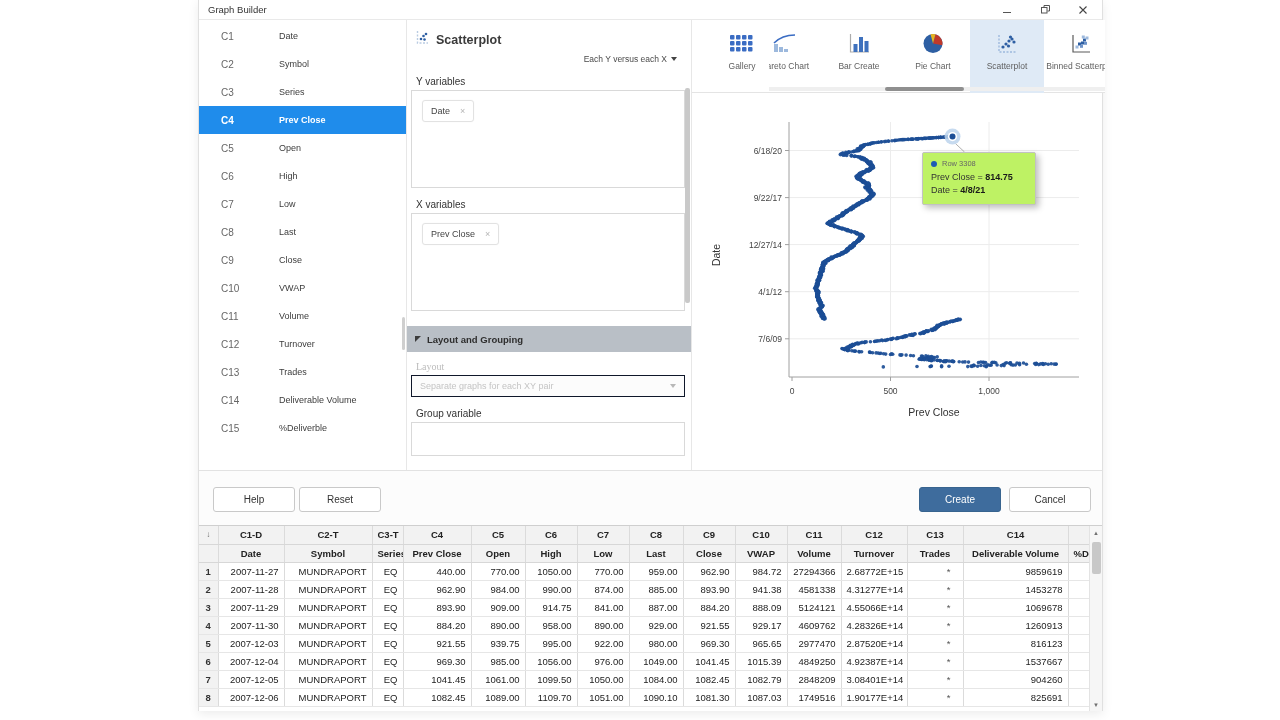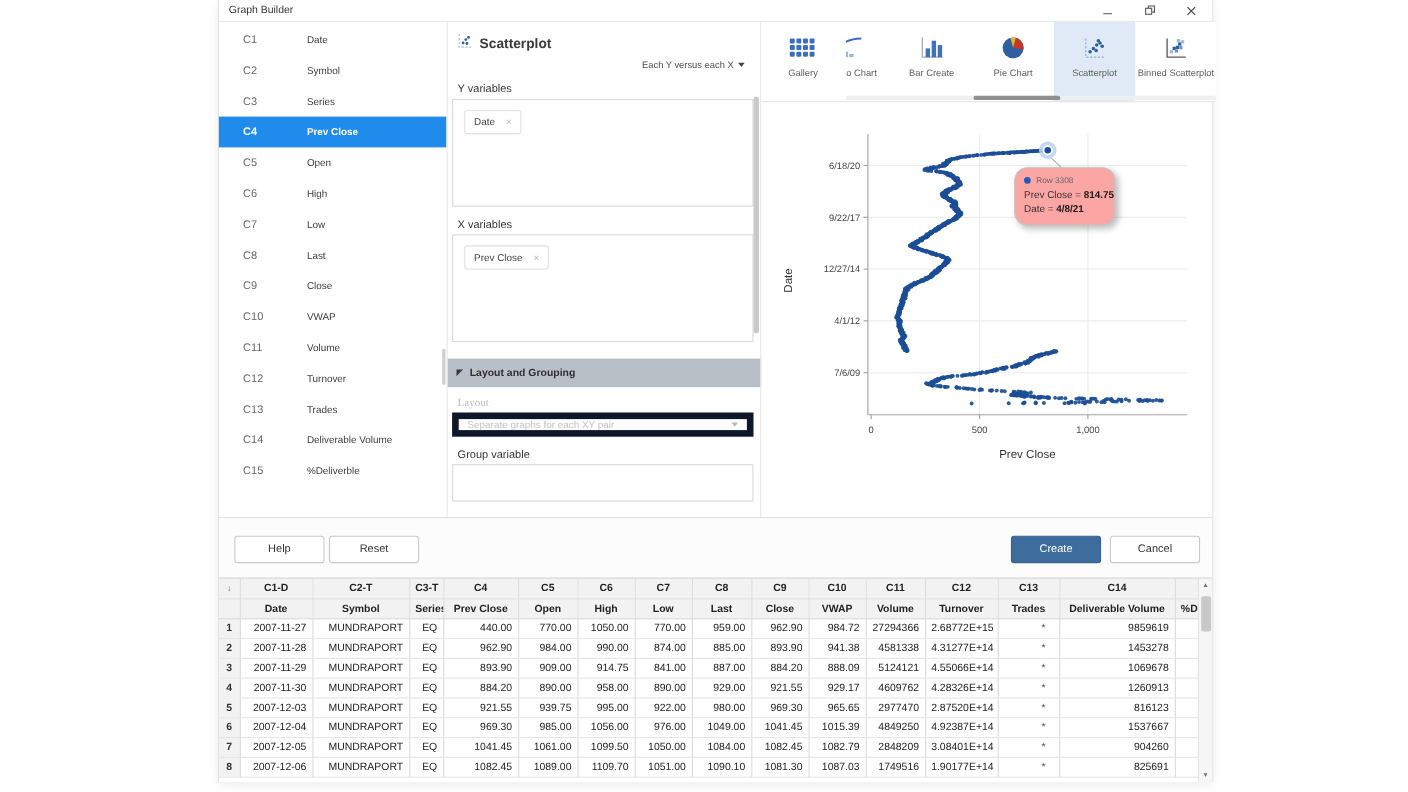--- a/index.html
+++ b/index.html
@@ -30,40 +30,40 @@
   .b-label { position:absolute; left:9px; font-size:10px; color:#333; }
   .varbox { position:absolute; left:4px; width:274px; background:#fff; border:1px solid #d9d9d9; padding:9px 10px; }
   .chip { display:inline-flex; align-items:center; background:#fff; border:1px solid #e2e2e2; border-radius:3px;
           padding:5px 8px; font-size:9px; color:#444; box-shadow:0 0 2px rgba(0,0,0,.04); }
   .chip .x { margin-left:10px; color:#b5b5b5; font-size:9px; }
   .sectionbar { position:absolute; left:0; top:306px; width:285px; height:26px; background:#b9bfc6;
                 display:flex; align-items:center; padding-left:8px; gap:6px; }
   .tri-collapse { width:0; height:0; border-top:6px solid #3c3c3c; border-right:6px solid transparent; }
   .sectionbar span { font-size:9.5px; font-weight:700; color:#2e2e2e; }
   .b-label.disabled { color:#bcbcbc; }
-  .selbox { position:absolute; left:4px; top:355px; width:274px; height:22px; border:6px solid #0f172a; background:#fcfcfc;
+  .selbox { position:absolute; left:4px; top:355px; width:274px; height:22px; border:1px solid #0f172a; background:#fcfcfc;
             display:flex; align-items:center; padding:0 8px; }
   .selbox .val { flex:1; font-size:9px; color:#c4c4c4; }
   .selbox .tri-down { border-top-color:#b8b8b8; }
   .groupbox { position:absolute; left:4px; top:402px; width:274px; height:34px; border:1px solid #d9d9d9; background:#fff; }
   .panel-scroll { position:absolute; right:1px; top:68px; width:5px; height:215px; background:#c9c9c9; border-radius:2px; }
   
   .chartpanel { position:absolute; left:492px; top:0; width:413px; height:450px; border-left:1px solid #e7e7e7; }
   .gallery { position:absolute; left:0; top:0; width:413px; height:73px; border-bottom:1px solid #e4e4e4; background:#fff; }
-  .gtile { position:absolute; top:0; width:74px; height:73px; text-align:center; cursor:default; }
+  .gtile { position:absolute; top:0; width:74px; height:73px; text-align:center; cursor:default;margin-left:12px; }
   .gtile.selected { background:#dfeaf6; }
   .gtile .gicon { margin-top:11px; height:27px; }
   .gtile .glabel { font-size:8.5px; color:#5f5f5f; line-height:11px; margin-top:3px; }
   .gviewport { position:absolute; left:77px; top:0; width:336px; height:73px; overflow:hidden; }
   .gscroll-track { position:absolute; left:77px; bottom:1px; width:336px; height:4px; background:#efefef; }
   .gscroll-thumb { position:absolute; left:116px; top:0; width:79px; height:4px; background:#8f8f8f; border-radius:2px; }
   .plot { position:absolute; left:0; top:73px; width:413px; height:377px; }
   
-  .tooltip { position:absolute; left:230px; top:132px; width:92px; background:#fca5a5; border:1px solid #c2c2c2;
-             border-radius:12px; box-shadow:3px 3px 6px rgba(0,0,0,.25); padding:6px 8px 7px; z-index:5; }
+  .tooltip { position:absolute; left:230px; top:132px; width:114px; background:#bef264; border:1px solid #c2c2c2;
+             border-radius:2px; box-shadow:3px 3px 6px rgba(0,0,0,.25); padding:6px 8px 7px; z-index:5; }
   .tt-row { display:flex; align-items:center; gap:5px; font-size:7.5px; color:#666; margin-bottom:3px; }
   .tt-dot { width:6px; height:6px; border-radius:50%; background:#1d5bb5; }
   .tt-line { font-size:9px; color:#333; line-height:13px; white-space:nowrap; }
   .tt-line b { color:#1a1a1a; }
   
   .footer { position:relative; height:55px; border-top:1px solid #e2e2e2; background:#fcfcfc; }
   .btn { position:absolute; top:16px; width:82px; height:25px; background:#fff; border:1px solid #c9c9c9; border-radius:3px;
          font-size:10px; color:#333; display:flex; align-items:center; justify-content:center; cursor:default; }
   .btn.primary { background:#3e6c9d; border-color:#38648f; color:#fff; }
   

